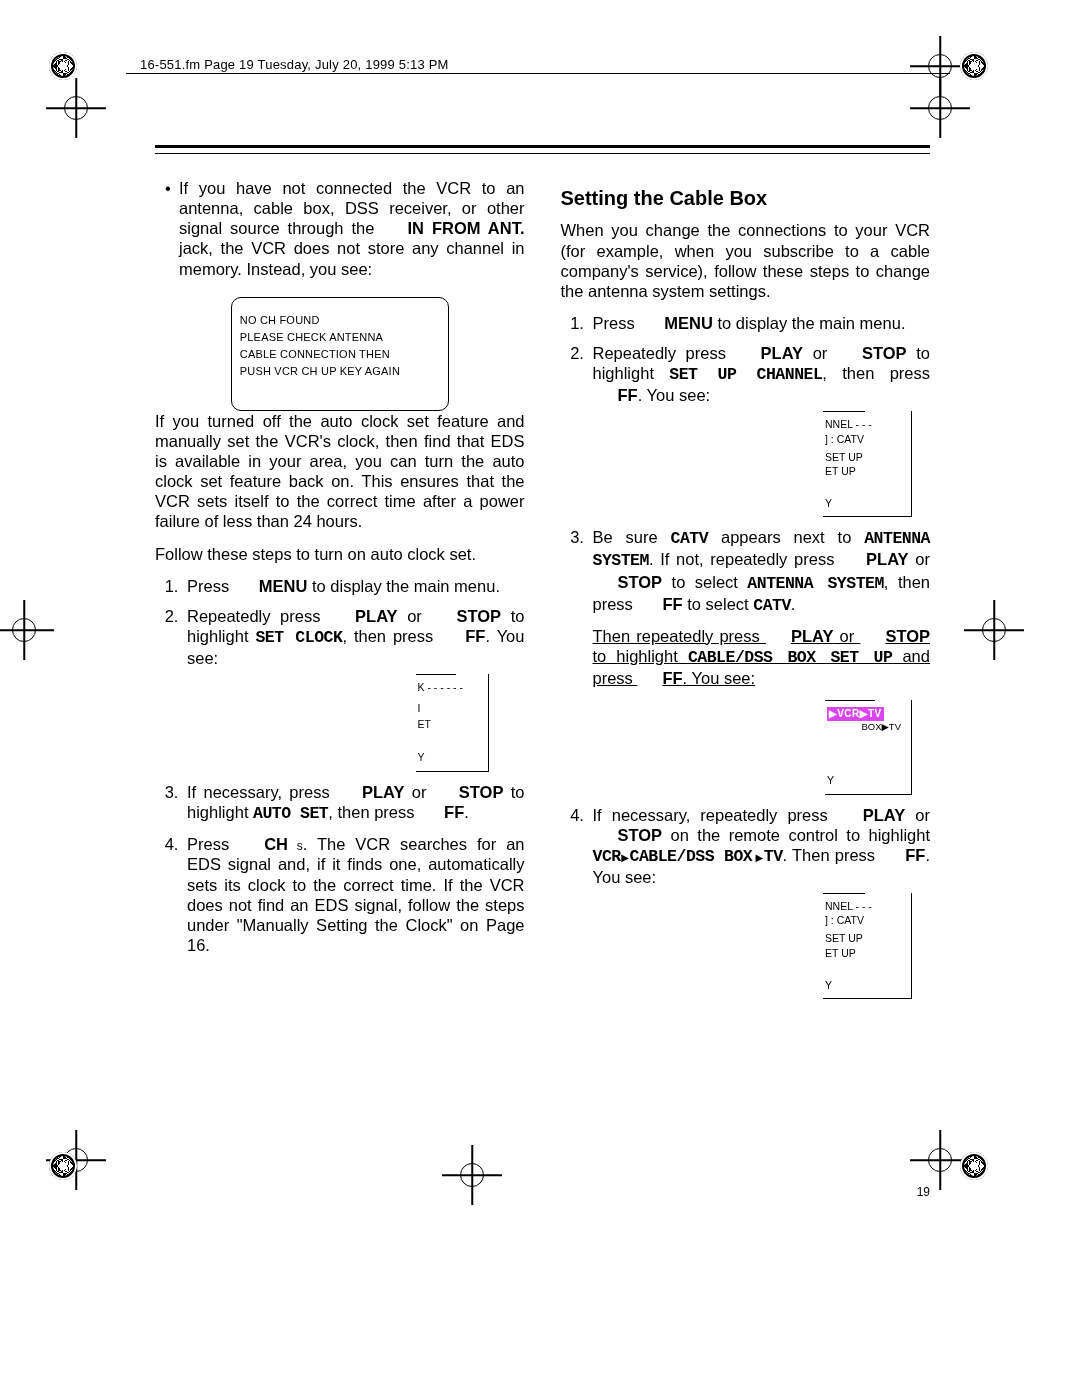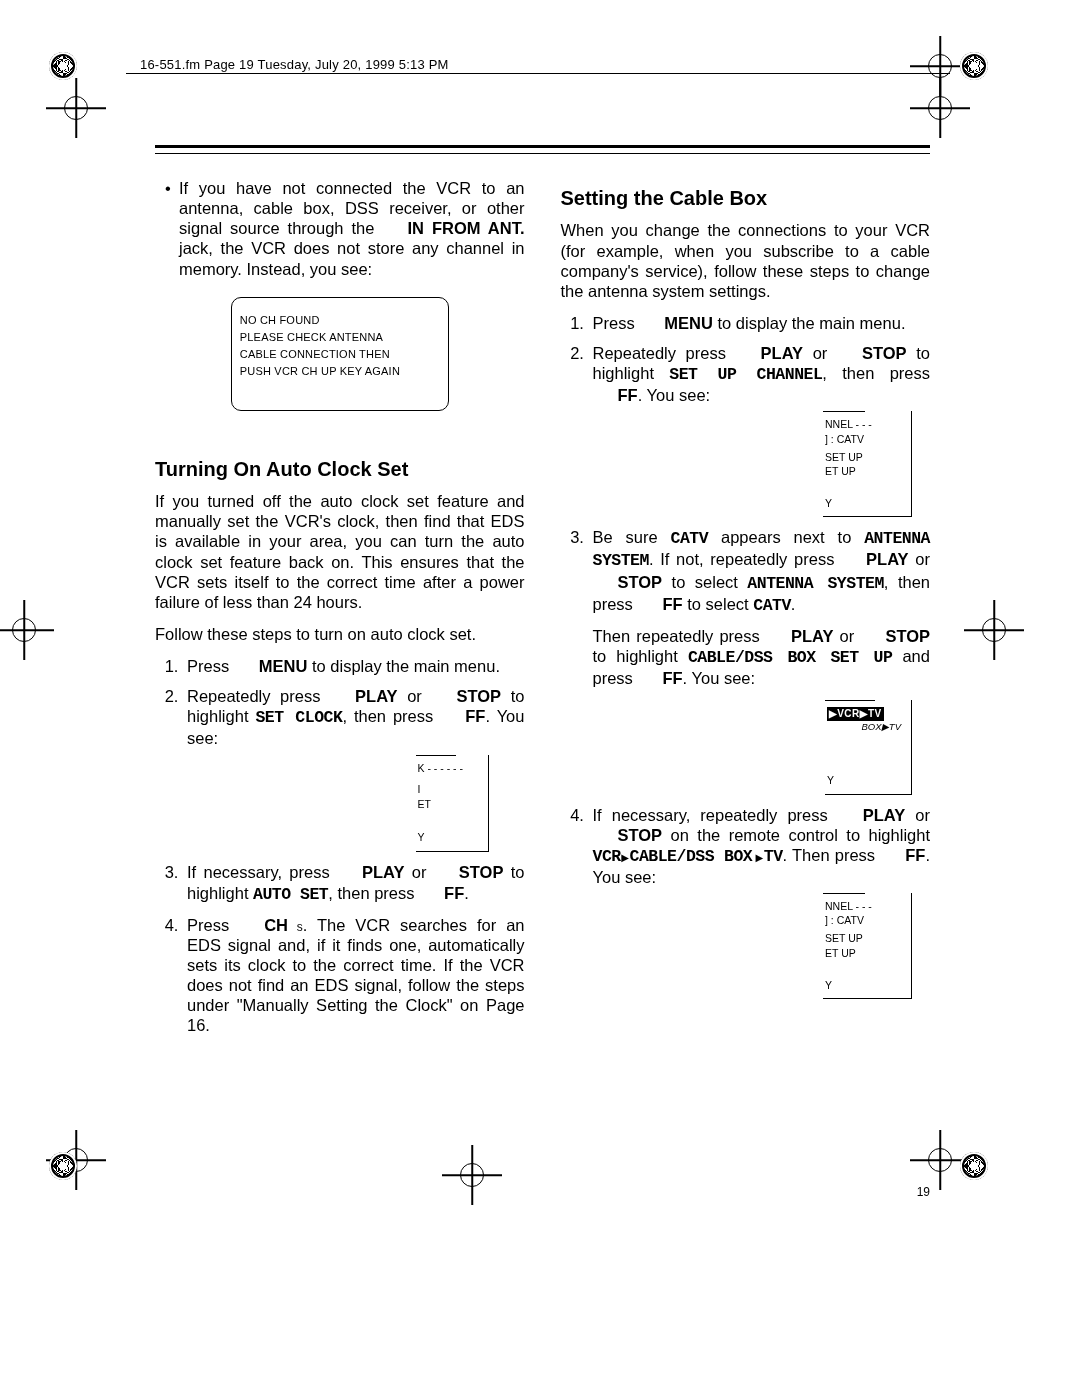--- a/index.html
+++ b/index.html
@@ -164,21 +164,21 @@
     font-size:10.5px;
     line-height:1.45;
     position:relative;
     text-align:left;
     font-family:Arial,sans-serif;
   }
   .smallscreen .topline{
     position:absolute;top:0;left:0;width:40px;border-top:1.2px solid #000;
   }
   .invert{
-    background:#000000;color:#fff;padding:0 2px;font-size:10px;font-weight:bold;
+    background:#d946ef;color:#fff;padding:0 2px;font-size:10px;font-weight:bold;
     letter-spacing:0.5px;display:inline-block;
   }
   .arrow{font-size:10px;}
   .page-num{
     position:absolute;
     right:150px;
     bottom:198px;
     font-size:12px;
   }
   .sub{font-size:12px;vertical-align:baseline;}
@@ -234,21 +234,20 @@
       </div>
     </div>
 
     <div class="msgbox">
       <div>NO CH FOUND</div>
       <div>PLEASE CHECK ANTENNA</div>
       <div>CABLE CONNECTION THEN</div>
       <div>PUSH VCR CH UP KEY AGAIN</div>
     </div>
 
-    <h3 class="sect" style="margin-top:46px;">Turning On Auto Clock Set</h3>
 
     <p class="para">If you turned off the auto clock set feature and manually set the VCR's clock, then find that EDS is available in your area, you can turn the auto clock set feature back on. This ensures that the VCR sets itself to the correct time after a power failure of less than 24 hours.</p>
     <p class="para" style="text-align:left;">Follow these steps to turn on auto clock set.</p>
 
     <ol class="steps">
       <li style="text-align:left;">
         <span>Press </span><span class="b">MENU</span><span> to display the main menu.</span>
       </li>
       <li>
         <span>Repeatedly press </span><span class="b">PLAY</span><span> or </span><span class="b">STOP</span><span> to highlight </span><span class="mono">SET CLOCK</span><span>, then press </span><span class="b">FF</span><span>. You see:</span>
@@ -289,27 +288,27 @@
           <div>]  :  CATV</div>
           <div style="height:4px;"></div>
           <div>SET UP</div>
           <div>ET UP</div>
           <div style="height:18px;"></div>
           <div>Y</div>
         </div>
       </li>
       <li>
         <span>Be sure </span><span class="mono">CATV</span><span> appears next to </span><span class="mono">ANTENNA SYSTEM</span><span>. If not, repeatedly press </span><span class="b">PLAY</span><span> or </span><span class="b">STOP</span><span> to select </span><span class="mono">ANTENNA  SYSTEM</span><span>, then press </span><span class="b">FF</span><span> to select </span><span class="mono">CATV</span><span>.</span>
-        <p class="para" style="margin-top:10px;">
+        <p class="para" style="margin-top:10px;text-decoration:underline;">
           <span>Then repeatedly press </span><span class="b">PLAY</span><span> or </span><span class="b">STOP</span><span> to highlight </span><span class="mono">CABLE/DSS BOX SET UP</span><span> and press </span><span class="b">FF</span><span>. You see:</span>
         </p>
         <div class="screenbox" style="width:78px;">
           <div class="topline" style="width:50px;"></div>
           <div><span class="invert">▶VCR▶TV</span></div>
-          <div style="font-size:9.5px;text-align:right;padding-right:4px;font-style:italic;">BOX▶TV</div>
+          <div style="font-size:9.5px;text-align:right;padding-right:4px;">BOX▶TV</div>
           <div style="height:40px;"></div>
           <div>Y</div>
         </div>
       </li>
       <li>
         <span>If necessary, repeatedly press </span><span class="b">PLAY</span><span> or </span><span class="b">STOP</span><span> on the remote control to highlight </span><span class="mono">VCR</span><span class="arrow">▶</span><span class="mono">CABLE/DSS BOX</span><span class="arrow"> ▶</span><span class="mono">TV</span><span>. Then press </span><span class="b">FF</span><span>. You see:</span>
 
         <div class="screenbox">
           <div class="topline"></div>
           <div>NNEL  - - -</div>

